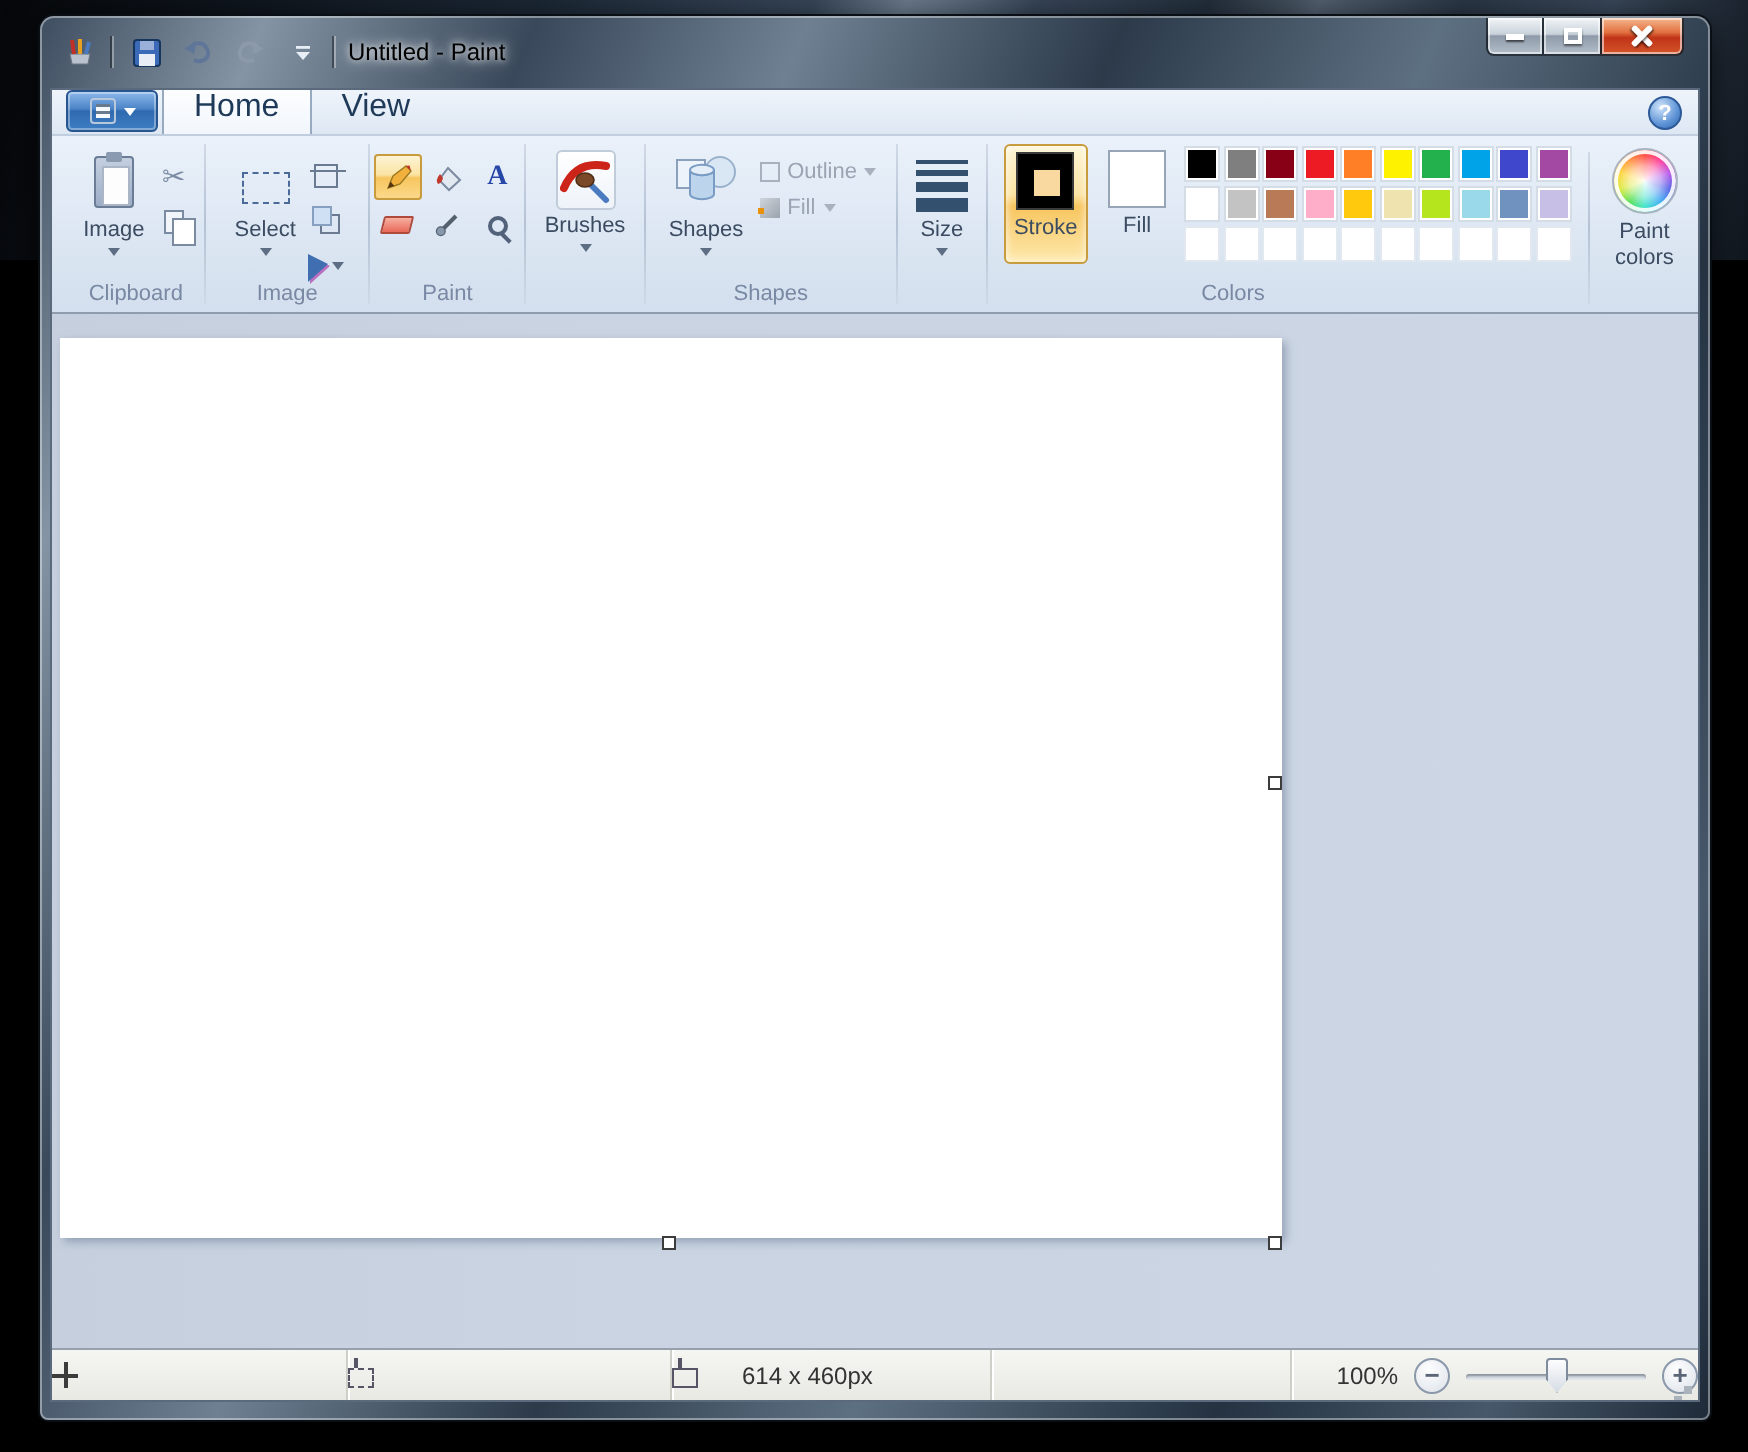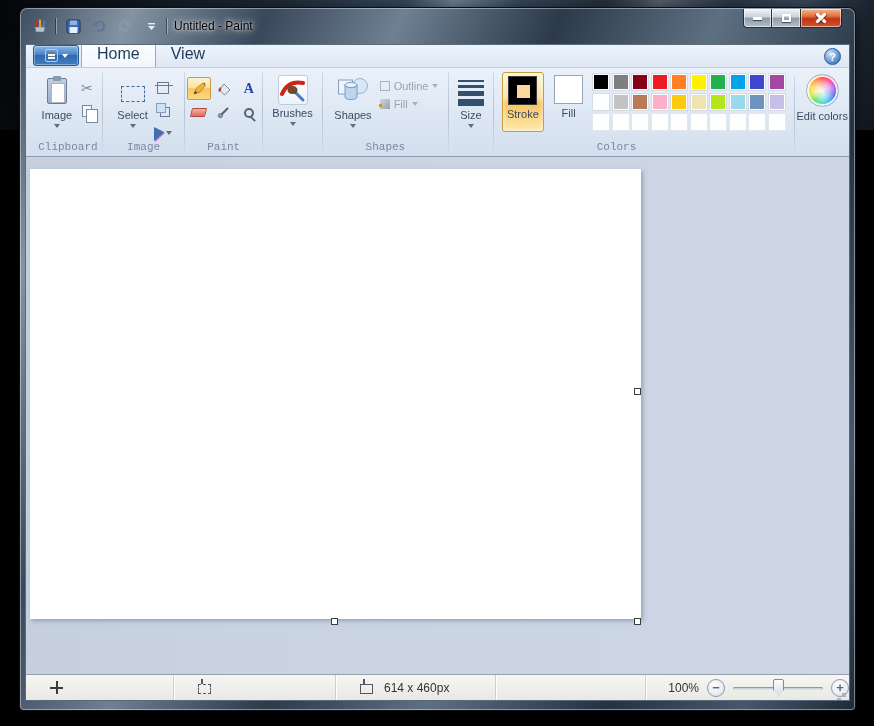--- a/index.html
+++ b/index.html
@@ -61,21 +61,21 @@
   .tab.active{background:linear-gradient(#fdfeff,#f2f6fc);border:1px solid #98aac0;border-bottom:none;
     border-radius:3px 3px 0 0;}
   .help-btn{position:absolute;right:8px;top:3px;width:17px;height:17px;border-radius:50%;
     background:radial-gradient(circle at 35% 30%,#cfe4fa,#5e93d6 60%,#2f66ab);border:1px solid #2c5a98;
     color:#fff;font-size:11px;font-weight:bold;display:flex;align-items:center;justify-content:center;}
 
   
   .ribbon{height:89px;background:linear-gradient(#eaf1fa,#dde7f3 55%,#d3dfee);border-bottom:1px solid #8e9cae;
     display:flex;padding-left:8px;position:relative;}
   .rgroup{position:relative;display:flex;justify-content:center;padding-top:4px;}
-  .rgroup .grp-label{position:absolute;bottom:3px;left:0;right:0;text-align:center;font-size:11px;color:#7988a3;font-family:Liberation Mono, monospace;}
+  .rgroup .grp-label{position:absolute;bottom:3px;left:0;right:0;text-align:center;font-size:11px;color:#7988a3;}
   .gsep{width:1px;margin:4px 0 4px;background:linear-gradient(#cfd9e7,#b4c2d4 50%,#cfd9e7);}
   .bigbtn{display:flex;flex-direction:column;align-items:center;padding:3px 2px;border-radius:3px;font-size:11px;color:#3b4b61;}
   .bigbtn .lbl{margin-top:2px;}
   .dd{width:0;height:0;border:3px solid transparent;border-top:4px solid #5c6d84;margin:3px auto 0;}
   .icon32{width:32px;height:32px;display:flex;align-items:center;justify-content:center;}
 
   
   .g-clip{width:69px;}
   .clipboard-ic{position:relative;width:20px;height:26px;background:linear-gradient(#c4d0e0,#9badc6);
     border:1px solid #6b7d96;border-radius:2px;}
@@ -150,21 +150,21 @@
 
   
   .workarea{flex:1;position:relative;background:linear-gradient(90deg,#c5cfde 0,#c9d3e2 30%,#ccd6e4 100%);overflow:hidden;}
   .canvas{position:absolute;left:4px;top:12px;width:611px;height:450px;background:#fff;
     box-shadow:2px 2px 4px rgba(110,125,150,.55);}
   .handle{position:absolute;width:7px;height:7px;background:#fff;border:1px solid #3c3c3c;}
 
   
   .statusbar{height:26px;background:linear-gradient(#f5f5f2,#e9e9e4);border-top:1px solid #98a0ac;
     display:flex;align-items:stretch;font-size:12px;color:#333;}
-  .st-cell{display:flex;align-items:center;padding-left:24px;gap:11px;
+  .st-cell{display:flex;align-items:center;padding-left:0;gap:22px;
     border-right:1px solid #cfcfc8;box-shadow:1px 0 0 #fff;}
   .st-1{width:148px;}.st-2{width:162px;}.st-3{width:160px;}.st-4{width:150px;}
   .st-zoom{flex:1;display:flex;align-items:center;justify-content:flex-end;gap:8px;position:relative;}
   .move-ic{position:relative;width:13px;height:13px;}
   .move-ic::before{content:"";position:absolute;left:0;top:6px;width:13px;height:1.5px;background:#3c3c3c;}
   .move-ic::after{content:"";position:absolute;left:6px;top:0;width:1.5px;height:13px;background:#3c3c3c;}
   .selstat-ic{width:13px;height:10px;border:1px dashed #55留;border:1px dashed #556;position:relative;margin-top:3px;}
   .selstat-ic::before{content:"";position:absolute;left:2px;top:-6px;width:1.5px;height:5px;background:#556;}
   .imgstat-ic{width:13px;height:10px;border:1px solid #556;position:relative;margin-top:3px;}
   .imgstat-ic::before{content:"";position:absolute;left:2px;top:-6px;width:1.5px;height:5px;background:#556;}
@@ -432,21 +432,21 @@
             <div class="swatch empty"></div>
             <div class="swatch empty"></div>
             <div class="swatch empty"></div>
             <div class="swatch empty"></div>
             <div class="swatch empty"></div>
             <div class="swatch empty"></div>
           </div>
         <div class="gsep" style="margin-left:6px"></div>
         <div class="editcol">
           <span class="wheel"></span>
-          <span>Edit colors</span>
+          <span>Paint colors</span>
         </div>
         <div class="grp-label" style="right:110px">Colors</div>
       </div>
     </div>
 
     <div class="workarea">
       <div class="canvas"></div>
       <span class="handle" style="left:608px;top:231px"></span>
       <span class="handle" style="left:305px;top:461px"></span>
       <span class="handle" style="left:608px;top:461px"></span>

